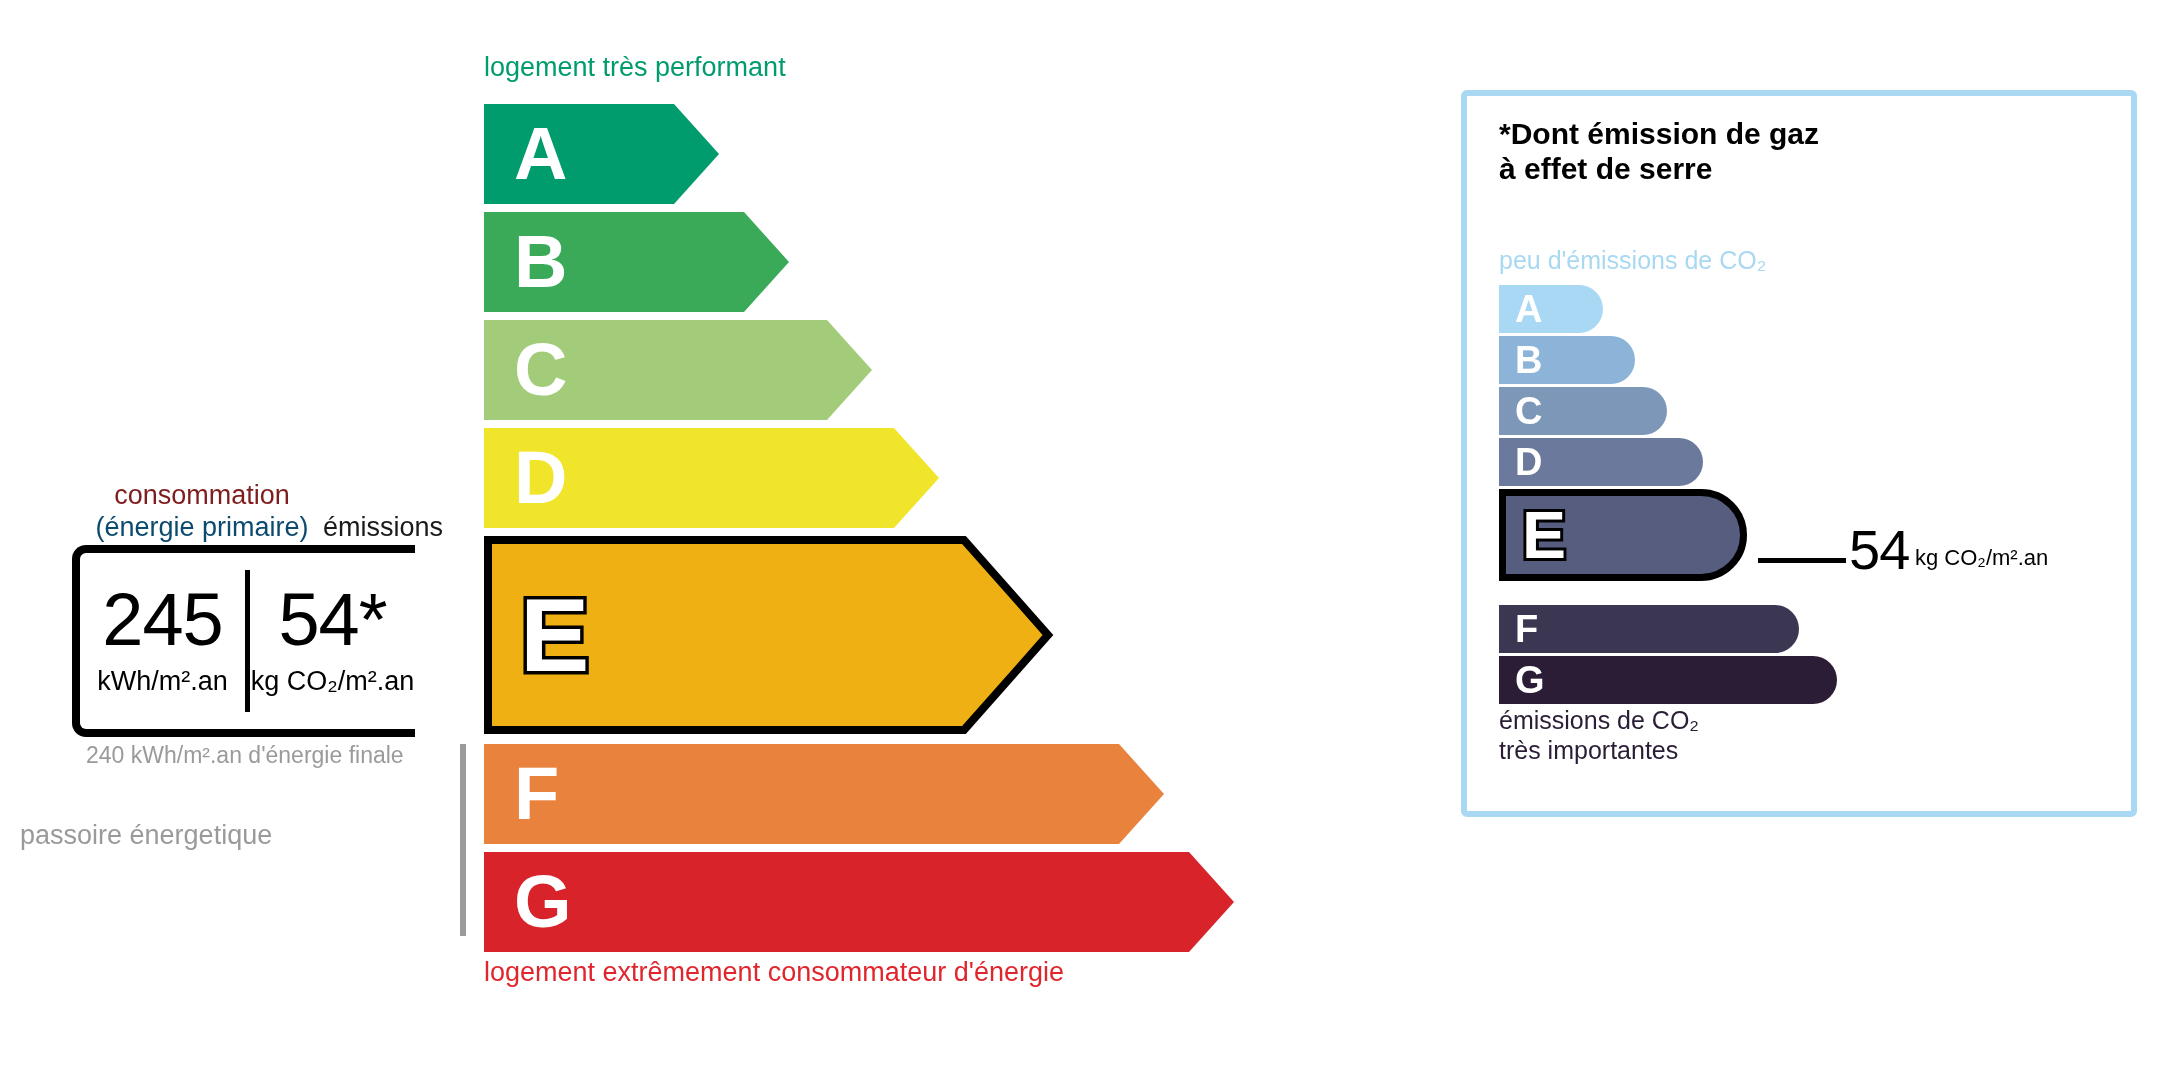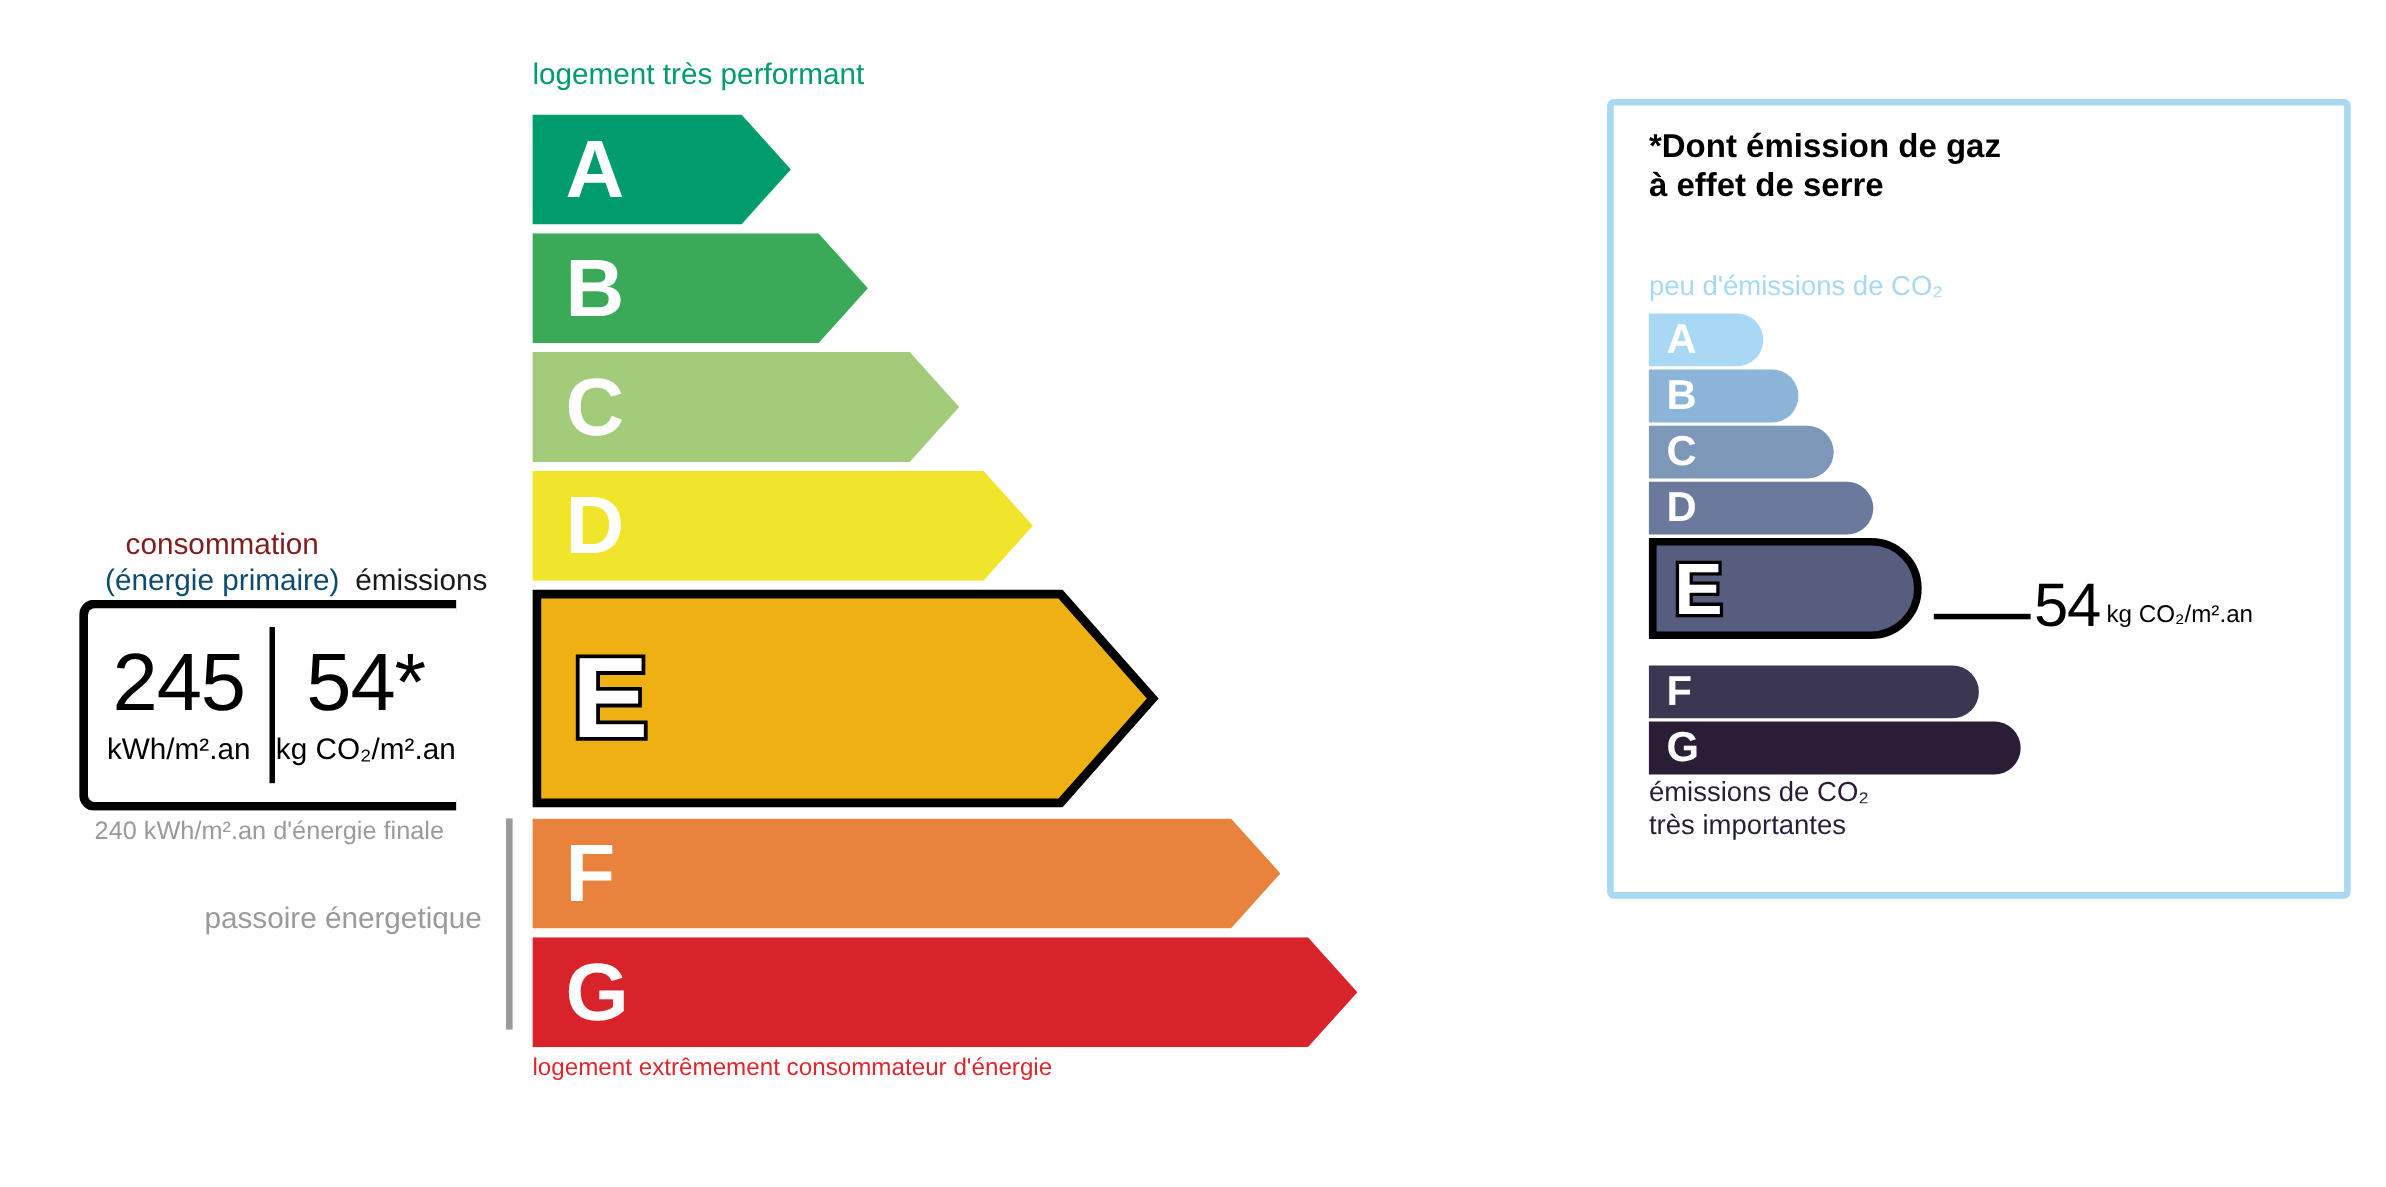--- a/index.html
+++ b/index.html
@@ -11,21 +11,21 @@
 
   
   #energy-chart{position:absolute;left:0;top:0;width:1300px;height:1079px;margin-left:20px;}
 
   .top-caption{
     position:absolute;left:464px;top:52px;
     font-size:27px;color:#009c6d;white-space:nowrap;
   }
   .bottom-caption{
     position:absolute;left:464px;top:957px;
-    font-size:22px;color:#e0262d;white-space:nowrap;
+    font-size:27px;color:#e0262d;white-space:nowrap;
   }
 
   .band{position:absolute;left:464px;height:100px;}
   .band .shape{position:absolute;inset:0;}
   .band .letter{
     position:absolute;left:30px;top:50%;transform:translateY(-50%);
     font-size:74px;font-weight:bold;color:#ffffff;line-height:1;
   }
   .band-a{top:104px;width:235px;}
   .band-b{top:212px;width:305px;}
@@ -71,21 +71,21 @@
   }
   .lbl-emissions{
     position:absolute;left:303px;top:512px;
     font-size:27px;color:#1a1a1a;white-space:nowrap;
   }
   .lbl-final{
     position:absolute;left:66px;top:742px;
     font-size:23px;line-height:1.18;color:#9a9a9a;white-space:nowrap;text-align:center;
   }
   .lbl-passoire{
-    position:absolute;left:0px;top:820px;width:418px;text-align:right;
+    position:absolute;left:0px;top:820px;width:418px;
     font-size:27px;line-height:1.18;color:#9a9a9a;
   }
   #passoire-rule{
     position:absolute;left:440px;top:744px;width:6px;height:192px;background:#9a9a9a;
   }
 
   
   #ges-panel{
     position:absolute;left:1461px;top:90px;width:676px;height:727px;
     border:6px solid #a8d8f2;border-radius:6px;background:#fff;

